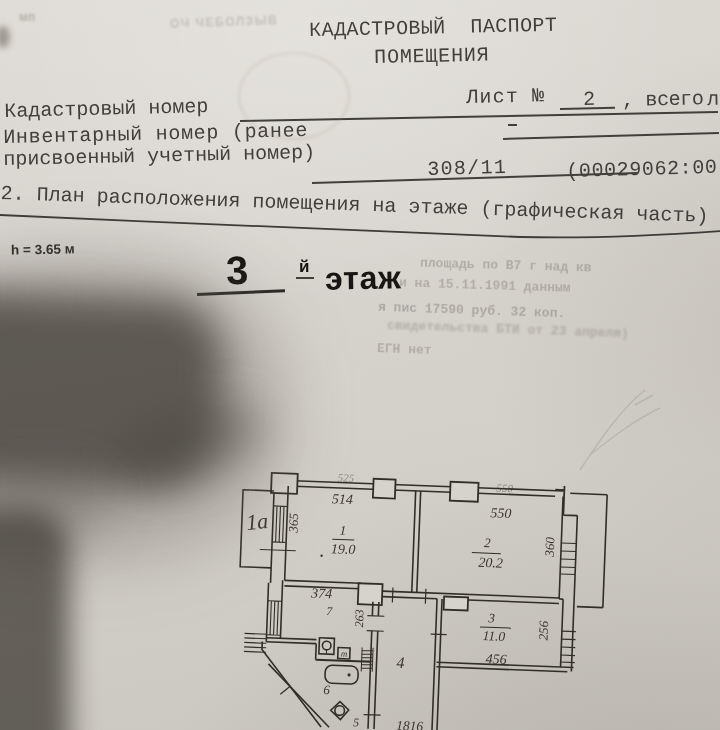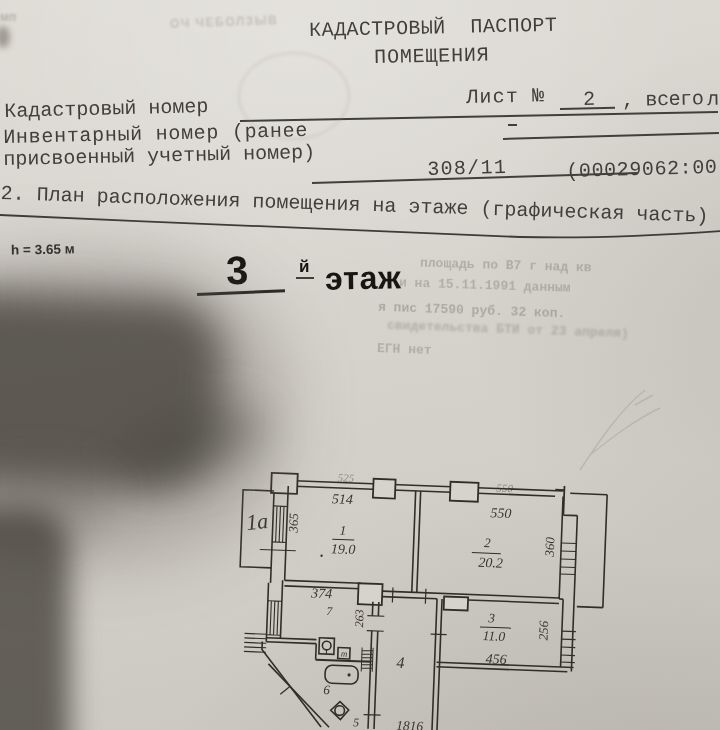--- a/index.html
+++ b/index.html
@@ -70,21 +70,21 @@
 
 <div class="abs" style="left:325px;top:260px;font:bold 32px 'Liberation Sans',sans-serif;letter-spacing:.8px;color:#181512;transform:rotate(-1deg);">этаж</div>
 
 <div class="abs" style="left:420px;top:258px;font:bold 13px 'Liberation Mono',monospace;color:rgba(122,118,110,.42);filter:blur(.7px);transform:rotate(1.6deg);">площадь по В7 г над кв</div>
 <div class="abs" style="left:399px;top:278px;font:bold 13px 'Liberation Mono',monospace;color:rgba(122,118,110,.40);filter:blur(.7px);transform:rotate(1.8deg);">и на 15.11.1991 данным</div>
 <div class="abs" style="left:378px;top:303px;font:bold 13px 'Liberation Mono',monospace;color:rgba(122,118,110,.45);filter:blur(.7px);transform:rotate(2deg);">я пис 17590 руб. 32 коп.</div>
 <div class="abs" style="left:387px;top:322px;font:bold 13px 'Liberation Mono',monospace;color:rgba(122,118,110,.38);filter:blur(.8px);transform:rotate(2deg);">свидетельства БТИ от 23 апреля)</div>
 <div class="abs" style="left:377px;top:342px;font:bold 13px 'Liberation Mono',monospace;color:rgba(122,118,110,.40);filter:blur(.7px);transform:rotate(2deg);">ЕГН нет</div>
 
 <div class="abs" style="left:170px;top:15px;font:bold 12px 'Liberation Sans',sans-serif;color:rgba(150,146,136,.42);filter:blur(1px);transform:rotate(-2deg);letter-spacing:1.5px;">ОЧ ЧЕБОЛЗЫВ</div>
-<div class="abs" style="left:0;top:10px;font:bold 12px 'Liberation Sans',sans-serif;color:rgba(140,136,128,.5);filter:blur(.8px);text-align:right;">мп</div>
+<div class="abs" style="left:19px;top:10px;font:bold 12px 'Liberation Sans',sans-serif;color:rgba(140,136,128,.5);filter:blur(.8px);text-align:right;">мп</div>
 
 <div class="abs" style="left:238px;top:52px;width:108px;height:84px;border:2.5px solid rgba(165,152,128,.22);border-radius:50%;filter:blur(1.5px);"></div>
 
 <svg class="abs" style="left:540px;top:360px;" width="160" height="120" viewBox="0 0 160 120">
 <path d="M40,110 C60,80 80,50 105,30 M50,95 C75,75 95,60 120,48 M95,45 l18,-10" fill="none" stroke="rgba(150,146,136,.35)" stroke-width="1.5"></path>
 </svg>
 
 <div class="abs" style="left:-4px;top:26px;width:14px;height:22px;background:rgba(95,90,82,.5);filter:blur(3px);border-radius:50%;"></div>
 
 <svg id="plan" class="abs" style="left:0;top:0;" width="720" height="730" viewBox="0 0 720 730">

